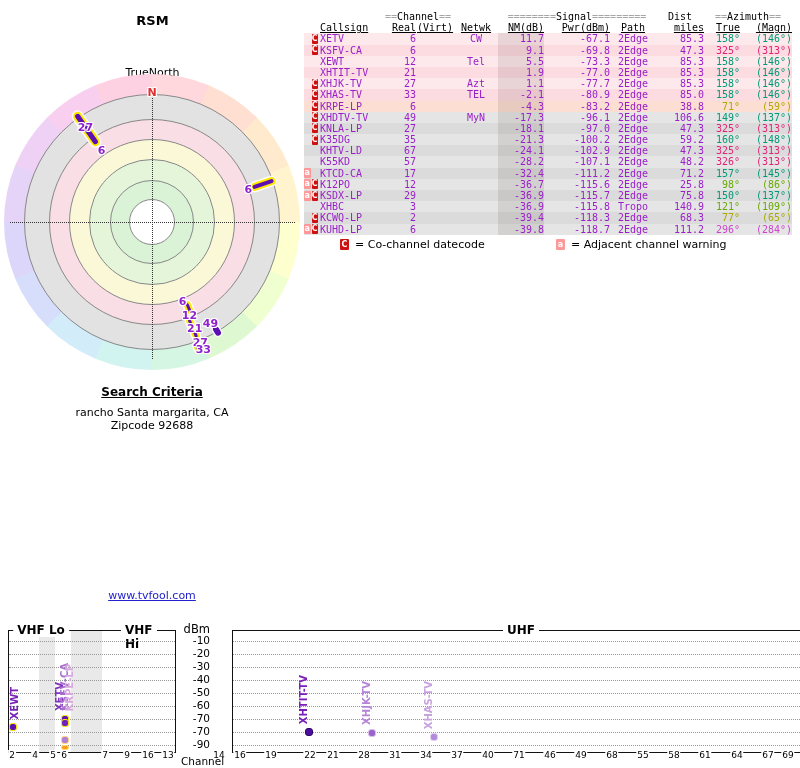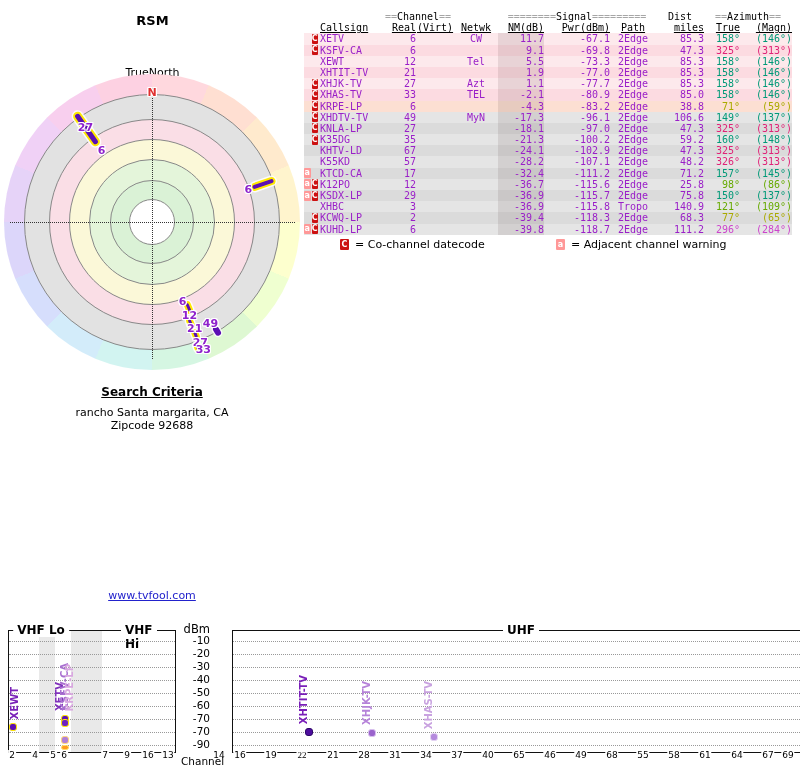--- a/index.html
+++ b/index.html
@@ -197,28 +197,28 @@
       <div class="xtick" style="left: 35px; top: 130px;">4</div>
       <div class="xtick" style="left: 53px; top: 130px;">5</div>
       <div class="xtick" style="left: 64px; top: 130px;">6</div>
       <div class="xtick" style="left: 105px; top: 130px;">7</div>
       <div class="xtick" style="left: 127px; top: 130px;">9</div>
       <div class="xtick" style="left: 148px; top: 130px;">16</div>
       <div class="xtick" style="left: 168px; top: 130px;">13</div>
       <div class="xtick" style="left: 219px; top: 130px;">14</div>
       <div class="xtick" style="left: 240px; top: 130px;">16</div>
       <div class="xtick" style="left: 271px; top: 130px;">19</div>
-      <div class="xtick" style="left: 302px; top: 130px; font-family: Liberation Serif, serif;">22</div>
+      <div class="xtick" style="left: 310px; top: 130px;">22</div>
       <div class="xtick" style="left: 333px; top: 130px;">21</div>
       <div class="xtick" style="left: 364px; top: 130px;">28</div>
       <div class="xtick" style="left: 395px; top: 130px;">31</div>
       <div class="xtick" style="left: 426px; top: 130px;">34</div>
       <div class="xtick" style="left: 457px; top: 130px;">37</div>
       <div class="xtick" style="left: 488px; top: 130px;">40</div>
-      <div class="xtick" style="left: 519px; top: 130px;">65</div>
+      <div class="xtick" style="left: 519px; top: 130px;">71</div>
       <div class="xtick" style="left: 550px; top: 130px;">46</div>
       <div class="xtick" style="left: 581px; top: 130px;">49</div>
       <div class="xtick" style="left: 612px; top: 130px;">68</div>
       <div class="xtick" style="left: 643px; top: 130px;">55</div>
       <div class="xtick" style="left: 674px; top: 130px;">58</div>
       <div class="xtick" style="left: 705px; top: 130px;">61</div>
       <div class="xtick" style="left: 737px; top: 130px;">64</div>
       <div class="xtick" style="left: 768px; top: 130px;">67</div>
       <div class="xtick" style="left: 788px; top: 130px;">69</div>
       <div class="chlabel" style="top: 135px;">Channel</div>

